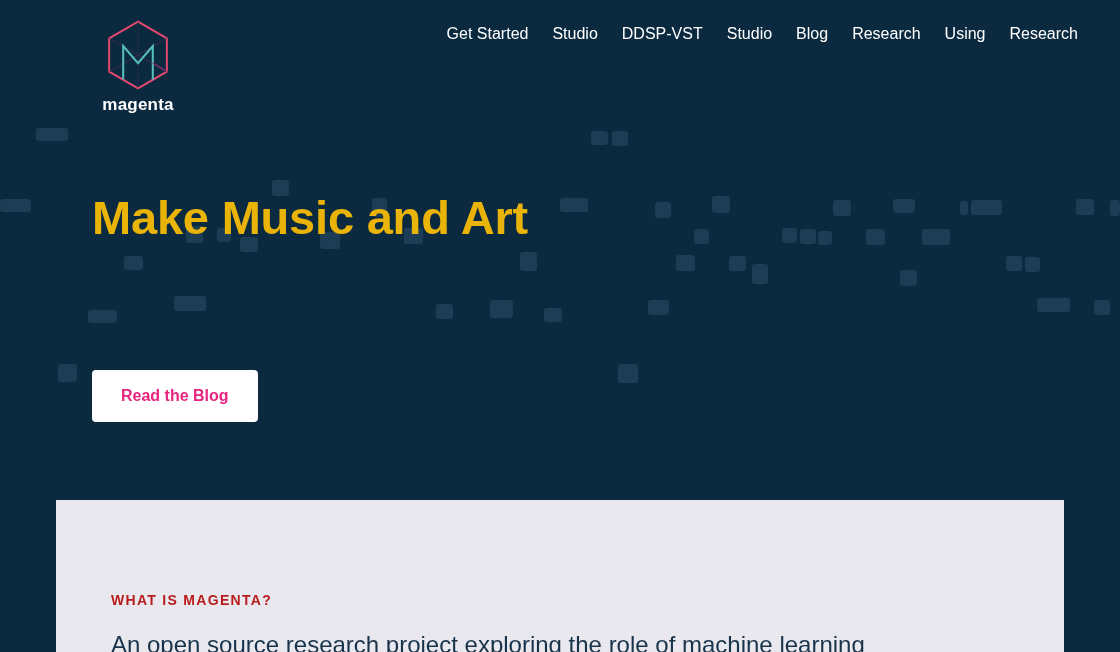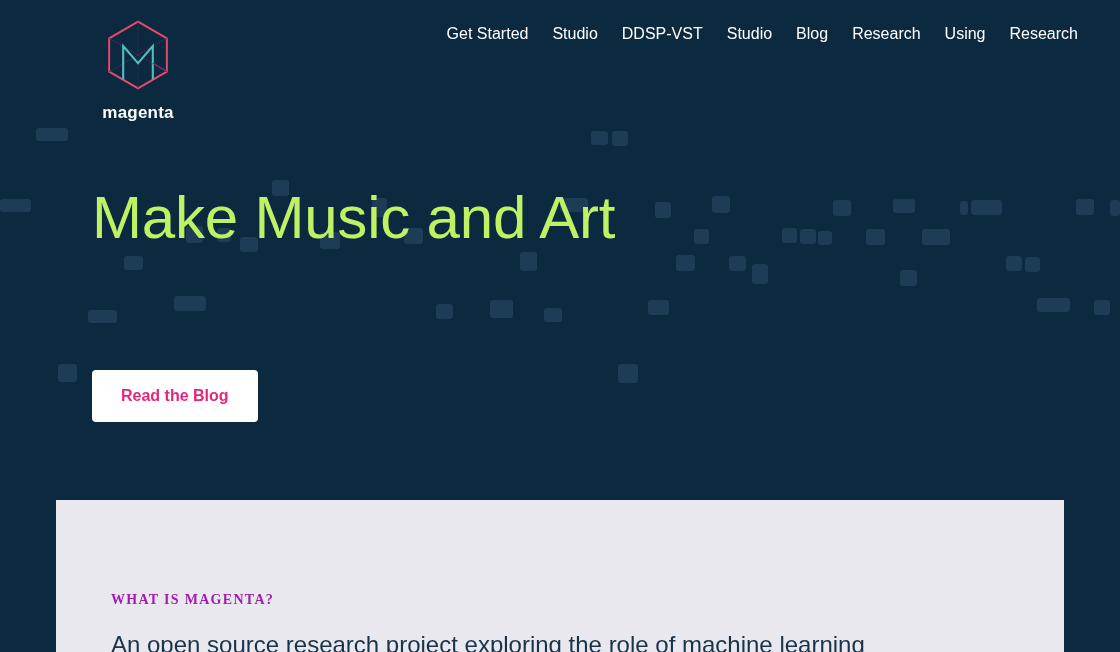--- a/index.html
+++ b/index.html
@@ -55,21 +55,21 @@
     display: flex;
     flex-direction: column;
     align-items: center;
   }
   .brand-mark {
     width: 74px;
     height: 74px;
     display: block;
   }
   .brand-word {
-    margin-top: 12px;
+    margin-top: 4px;
     color: #FFFFFF;
     font-size: 17px;
     font-weight: bold;
     letter-spacing: 0.2px;
     line-height: 1;
   }
 
   .nav {
     position: absolute;
     right: 30px;
@@ -92,23 +92,23 @@
   .hero {
     position: absolute;
     left: 0; top: 0;
     width: 1120px;
     z-index: 2;
   }
   .hero-title {
     position: absolute;
     left: 92px;
     top: 183px;
-    color: #bef264;
-    font-size: 60px;
-    font-weight: normal;
+    color: #eab308;
+    font-size: 47px;
+    font-weight: bold;
     line-height: 69px;
     letter-spacing: -0.2px;
     white-space: nowrap;
   }
   .hero-title .line { display: block; }
 
   .hero-actions {
     position: absolute;
     left: 92px;
     top: 370px;
@@ -150,26 +150,25 @@
     width: 1008px;
     height: 152px;
     background: #E8E8EE;
     z-index: 4;
     overflow: hidden;
   }
   .panel-eyebrow {
     position: absolute;
     left: 55px;
     top: 93px;
-    color: #a21caf;
+    color: #b91c1c;
     font-size: 14px;
     font-weight: bold;
     letter-spacing: 1.3px;
     line-height: 1;
-    font-family: Liberation Serif, serif;
   }
   .panel-body {
     position: absolute;
     left: 55px;
     top: 127px;
     width: 920px;
     color: #19334A;
     font-size: 24px;
     line-height: 36px;
     font-weight: normal;

